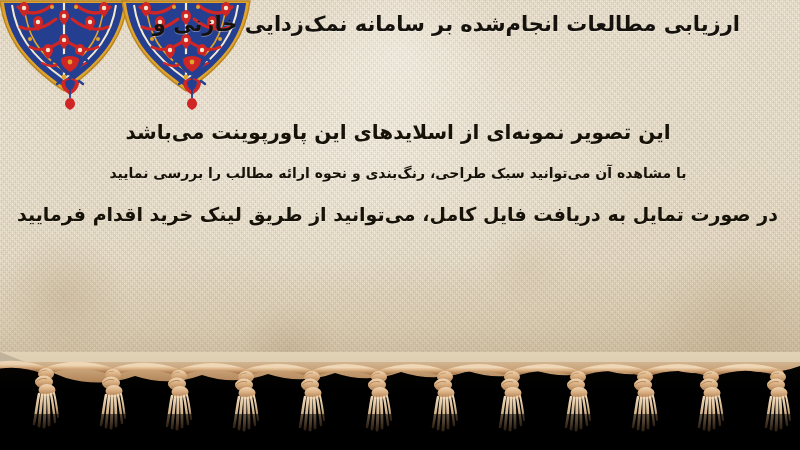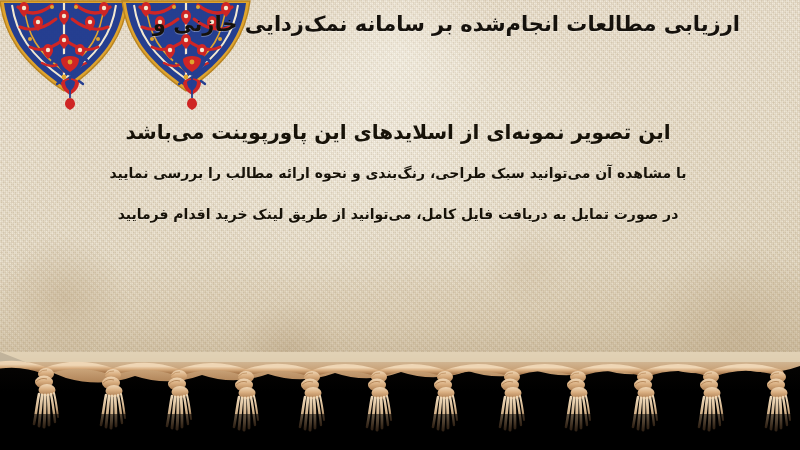--- a/index.html
+++ b/index.html
@@ -104,21 +104,21 @@
   }
   .body-line {
     font-size: 20px;
     font-weight: 700;
     line-height: 41px;
     white-space: nowrap;
     text-shadow: 0 1px 0 rgba(255,255,255,0.28);
   }
   .body-line.l1 { font-size: 20px; }
   .body-line.l2 { font-size: 14px; }
-  .body-line.l3 { font-size: 14px; }
+  .body-line.l3 { font-size: 19px; }
 
   
   .fringe-zone {
     position: absolute;
     left: 0;
     top: 352px;
     width: 800px;
     height: 98px;
     overflow: hidden;
   }

